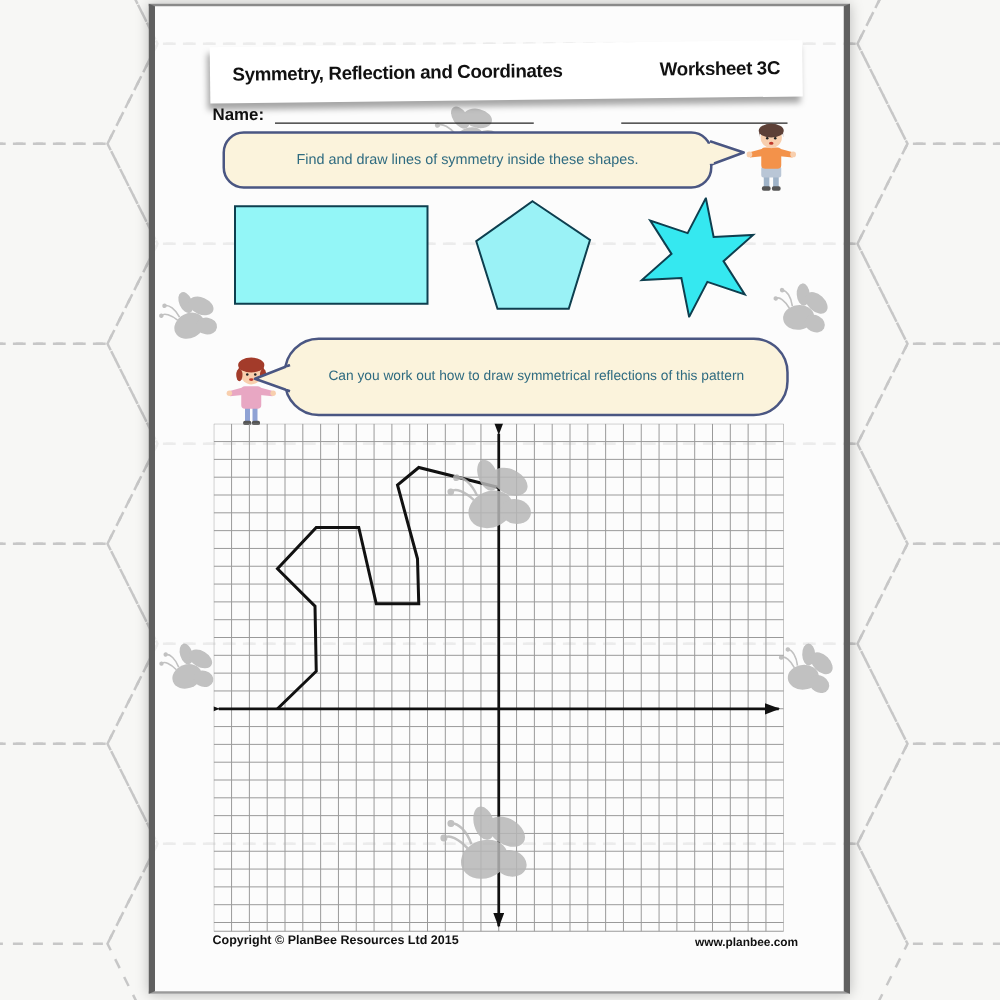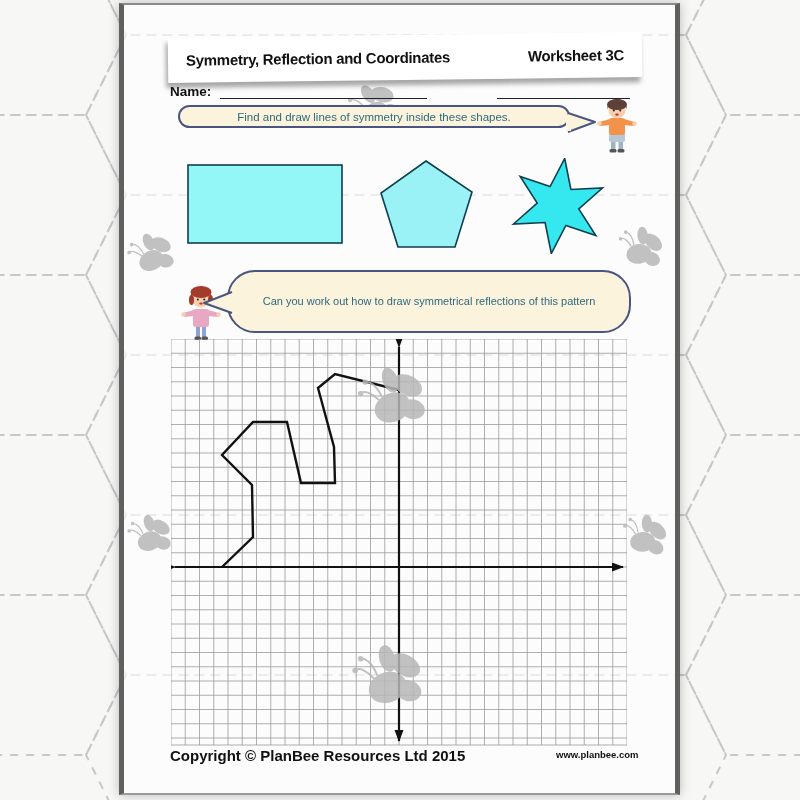--- a/index.html
+++ b/index.html
@@ -23,30 +23,30 @@
           display:flex;align-items:center;justify-content:space-between;
           padding:0 18px;box-sizing:border-box;}
   .banner-text{font-weight:bold;font-size:15px;color:#111;letter-spacing:-0.3px;}
 
   .field-label{position:absolute;font-weight:bold;font-size:13.5px;color:#111;}
   .underline{position:absolute;height:0;border-top:1.6px solid #222;}
 
   .bubble{position:absolute;background:#fbf3dc;border:2px solid #4a5682;
           color:#2f6b80;display:flex;align-items:center;justify-content:center;
           text-align:center;box-sizing:border-box;}
-  #bubble1{left:178px;top:105px;width:392px;height:23px;border-radius:17px;font-size:11.5px;}
+  #bubble1{left:178px;top:105px;width:392px;height:46px;border-radius:17px;font-size:11.5px;}
   #bubble2{left:227px;top:270px;width:404px;height:63px;border-radius:28px;
            flex-direction:row;font-size:11px;line-height:1.45;}
   #bubble2 div{white-space:nowrap;}
   .tail{position:absolute;}
 
   .bee{position:absolute;opacity:0.85;}
   .bee use{fill:#b7b7b7;}
 
-  #footer-copyright{position:absolute;left:170px;top:747px;font-weight:bold;font-size:15px;color:#111;}
+  #footer-copyright{position:absolute;left:170px;top:747px;font-weight:bold;font-size:10px;color:#111;}
   #footer-website{position:absolute;left:556px;top:749px;font-weight:bold;font-size:9.5px;color:#111;}
 
   #plot line.grid{stroke:#9a9a9a;stroke-width:0.8;}
   #plot .axis{stroke:#111;stroke-width:2.2;}
   #plot polyline{fill:none;stroke:#111;stroke-width:2.4;stroke-linejoin:miter;}
 </style>
 </head>
 <body>
 
 <svg width="0" height="0" style="position:absolute">

